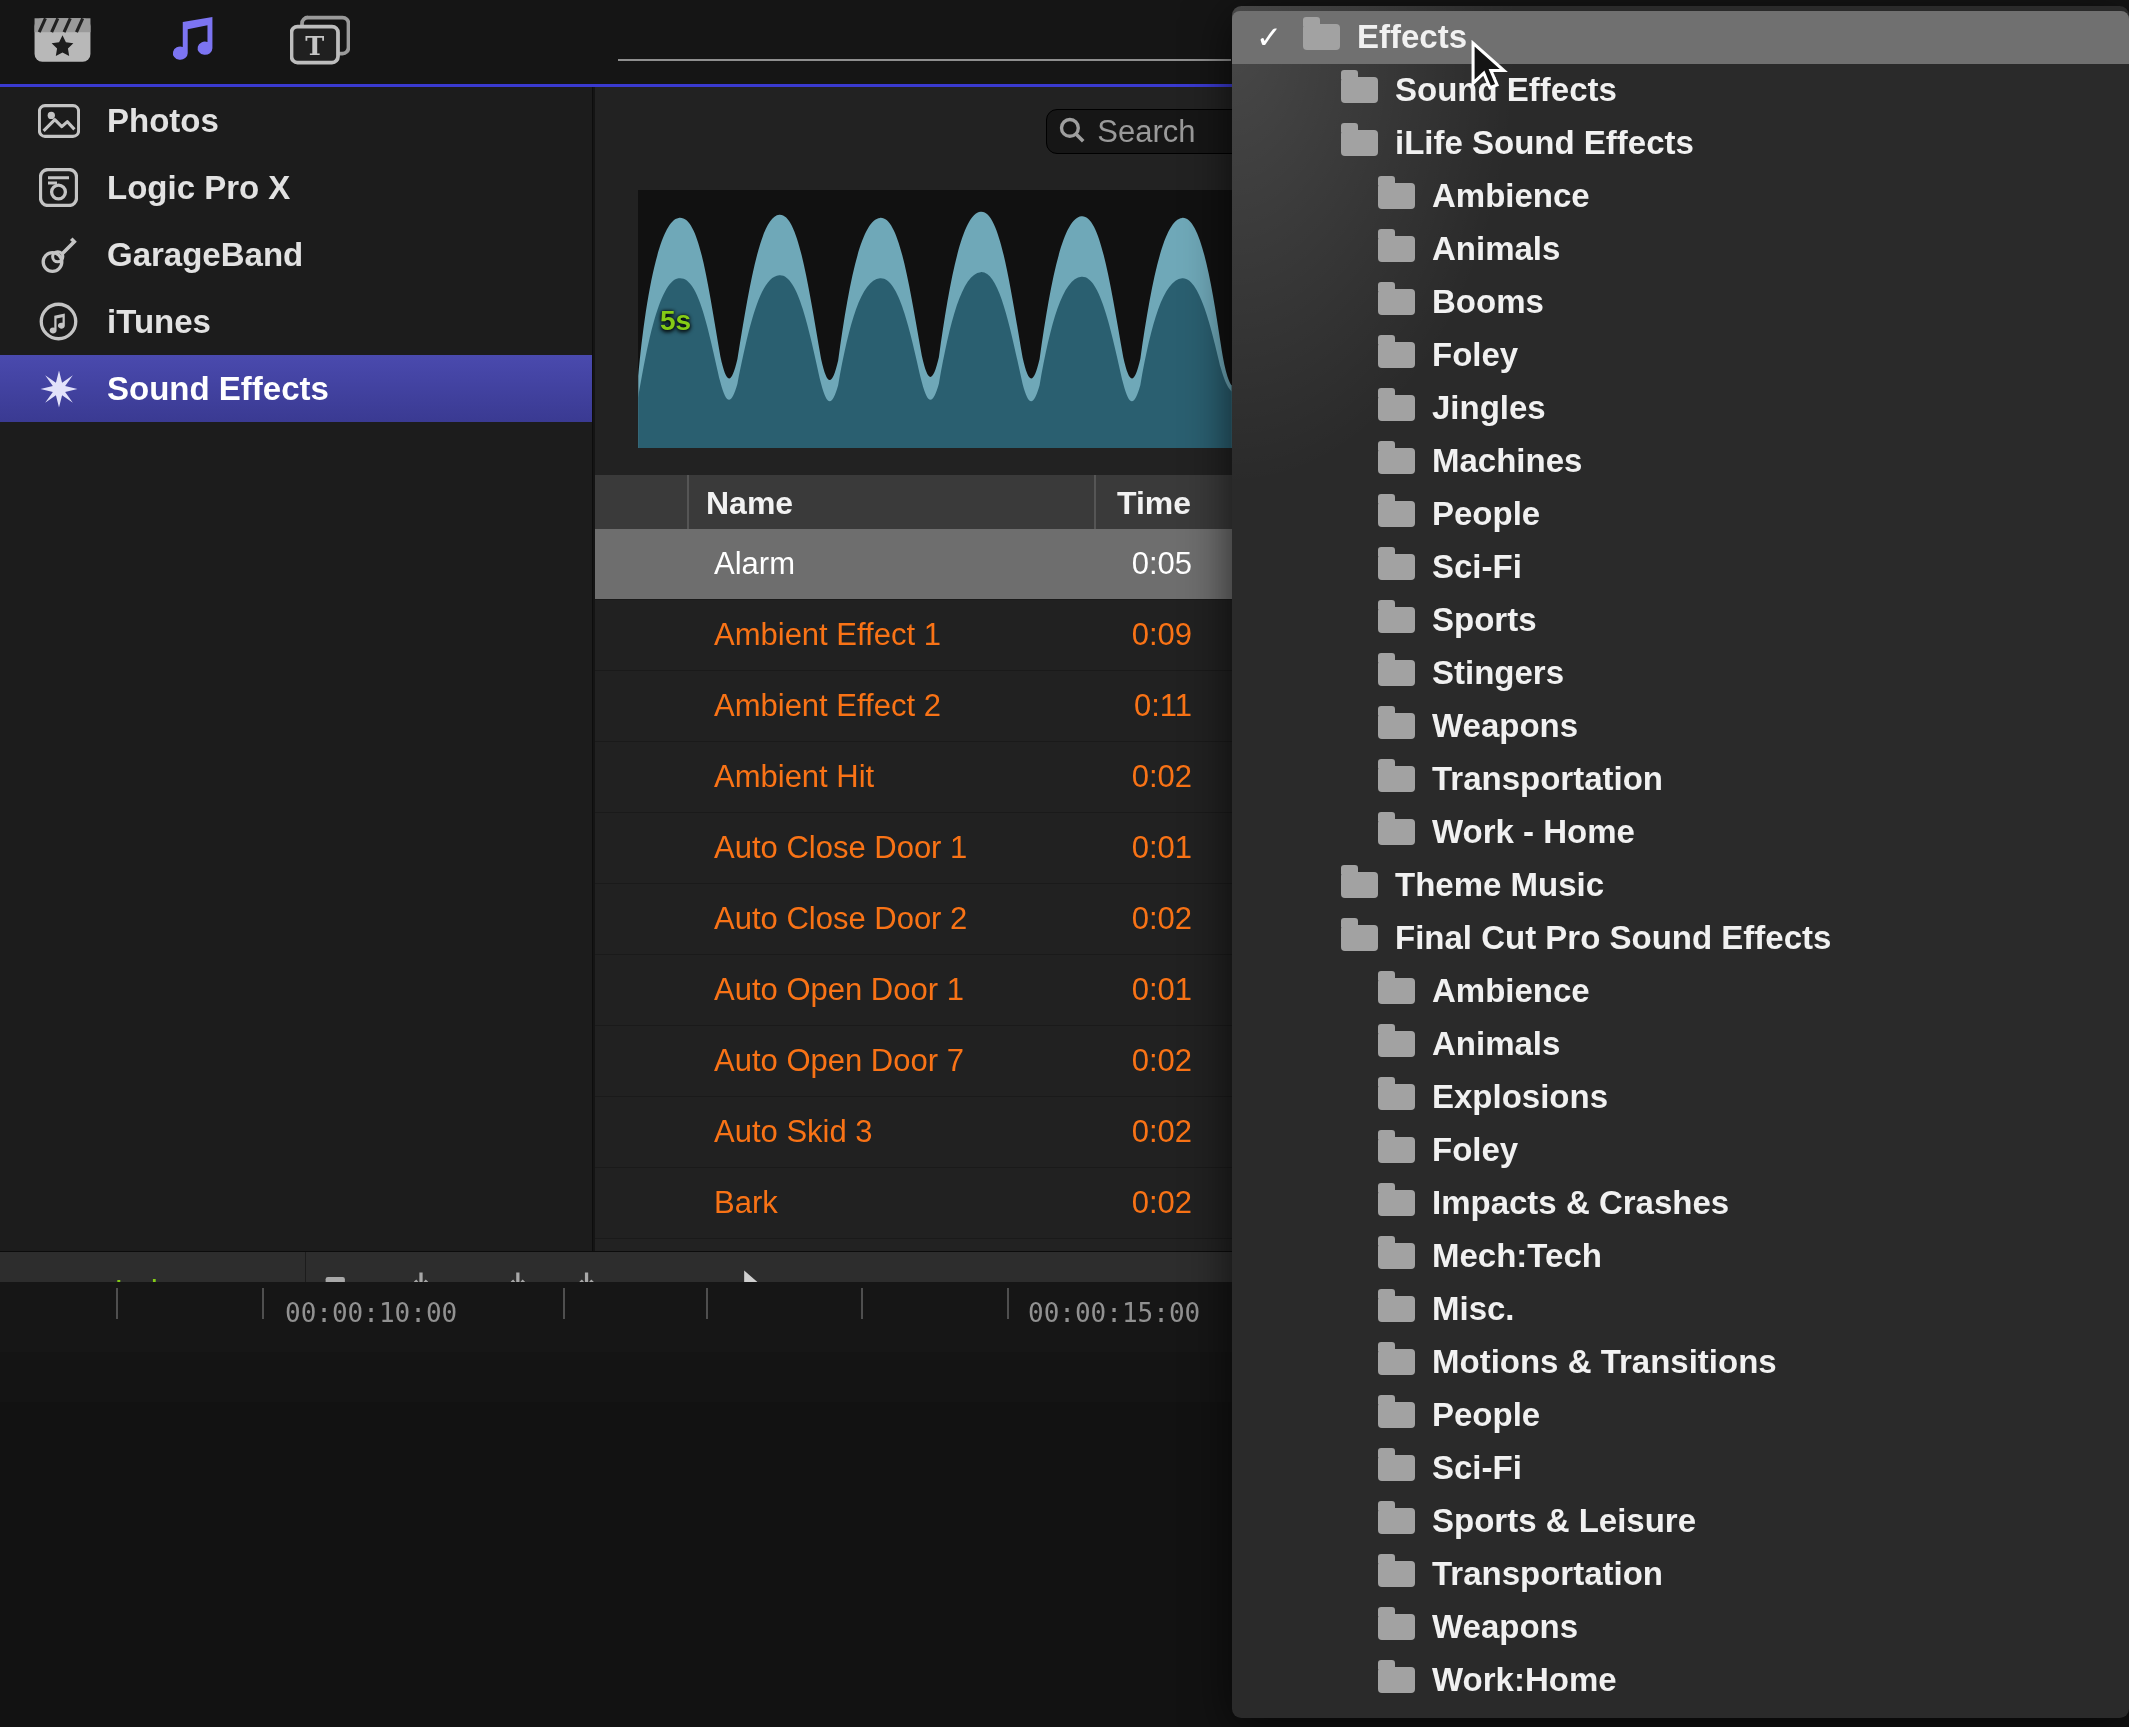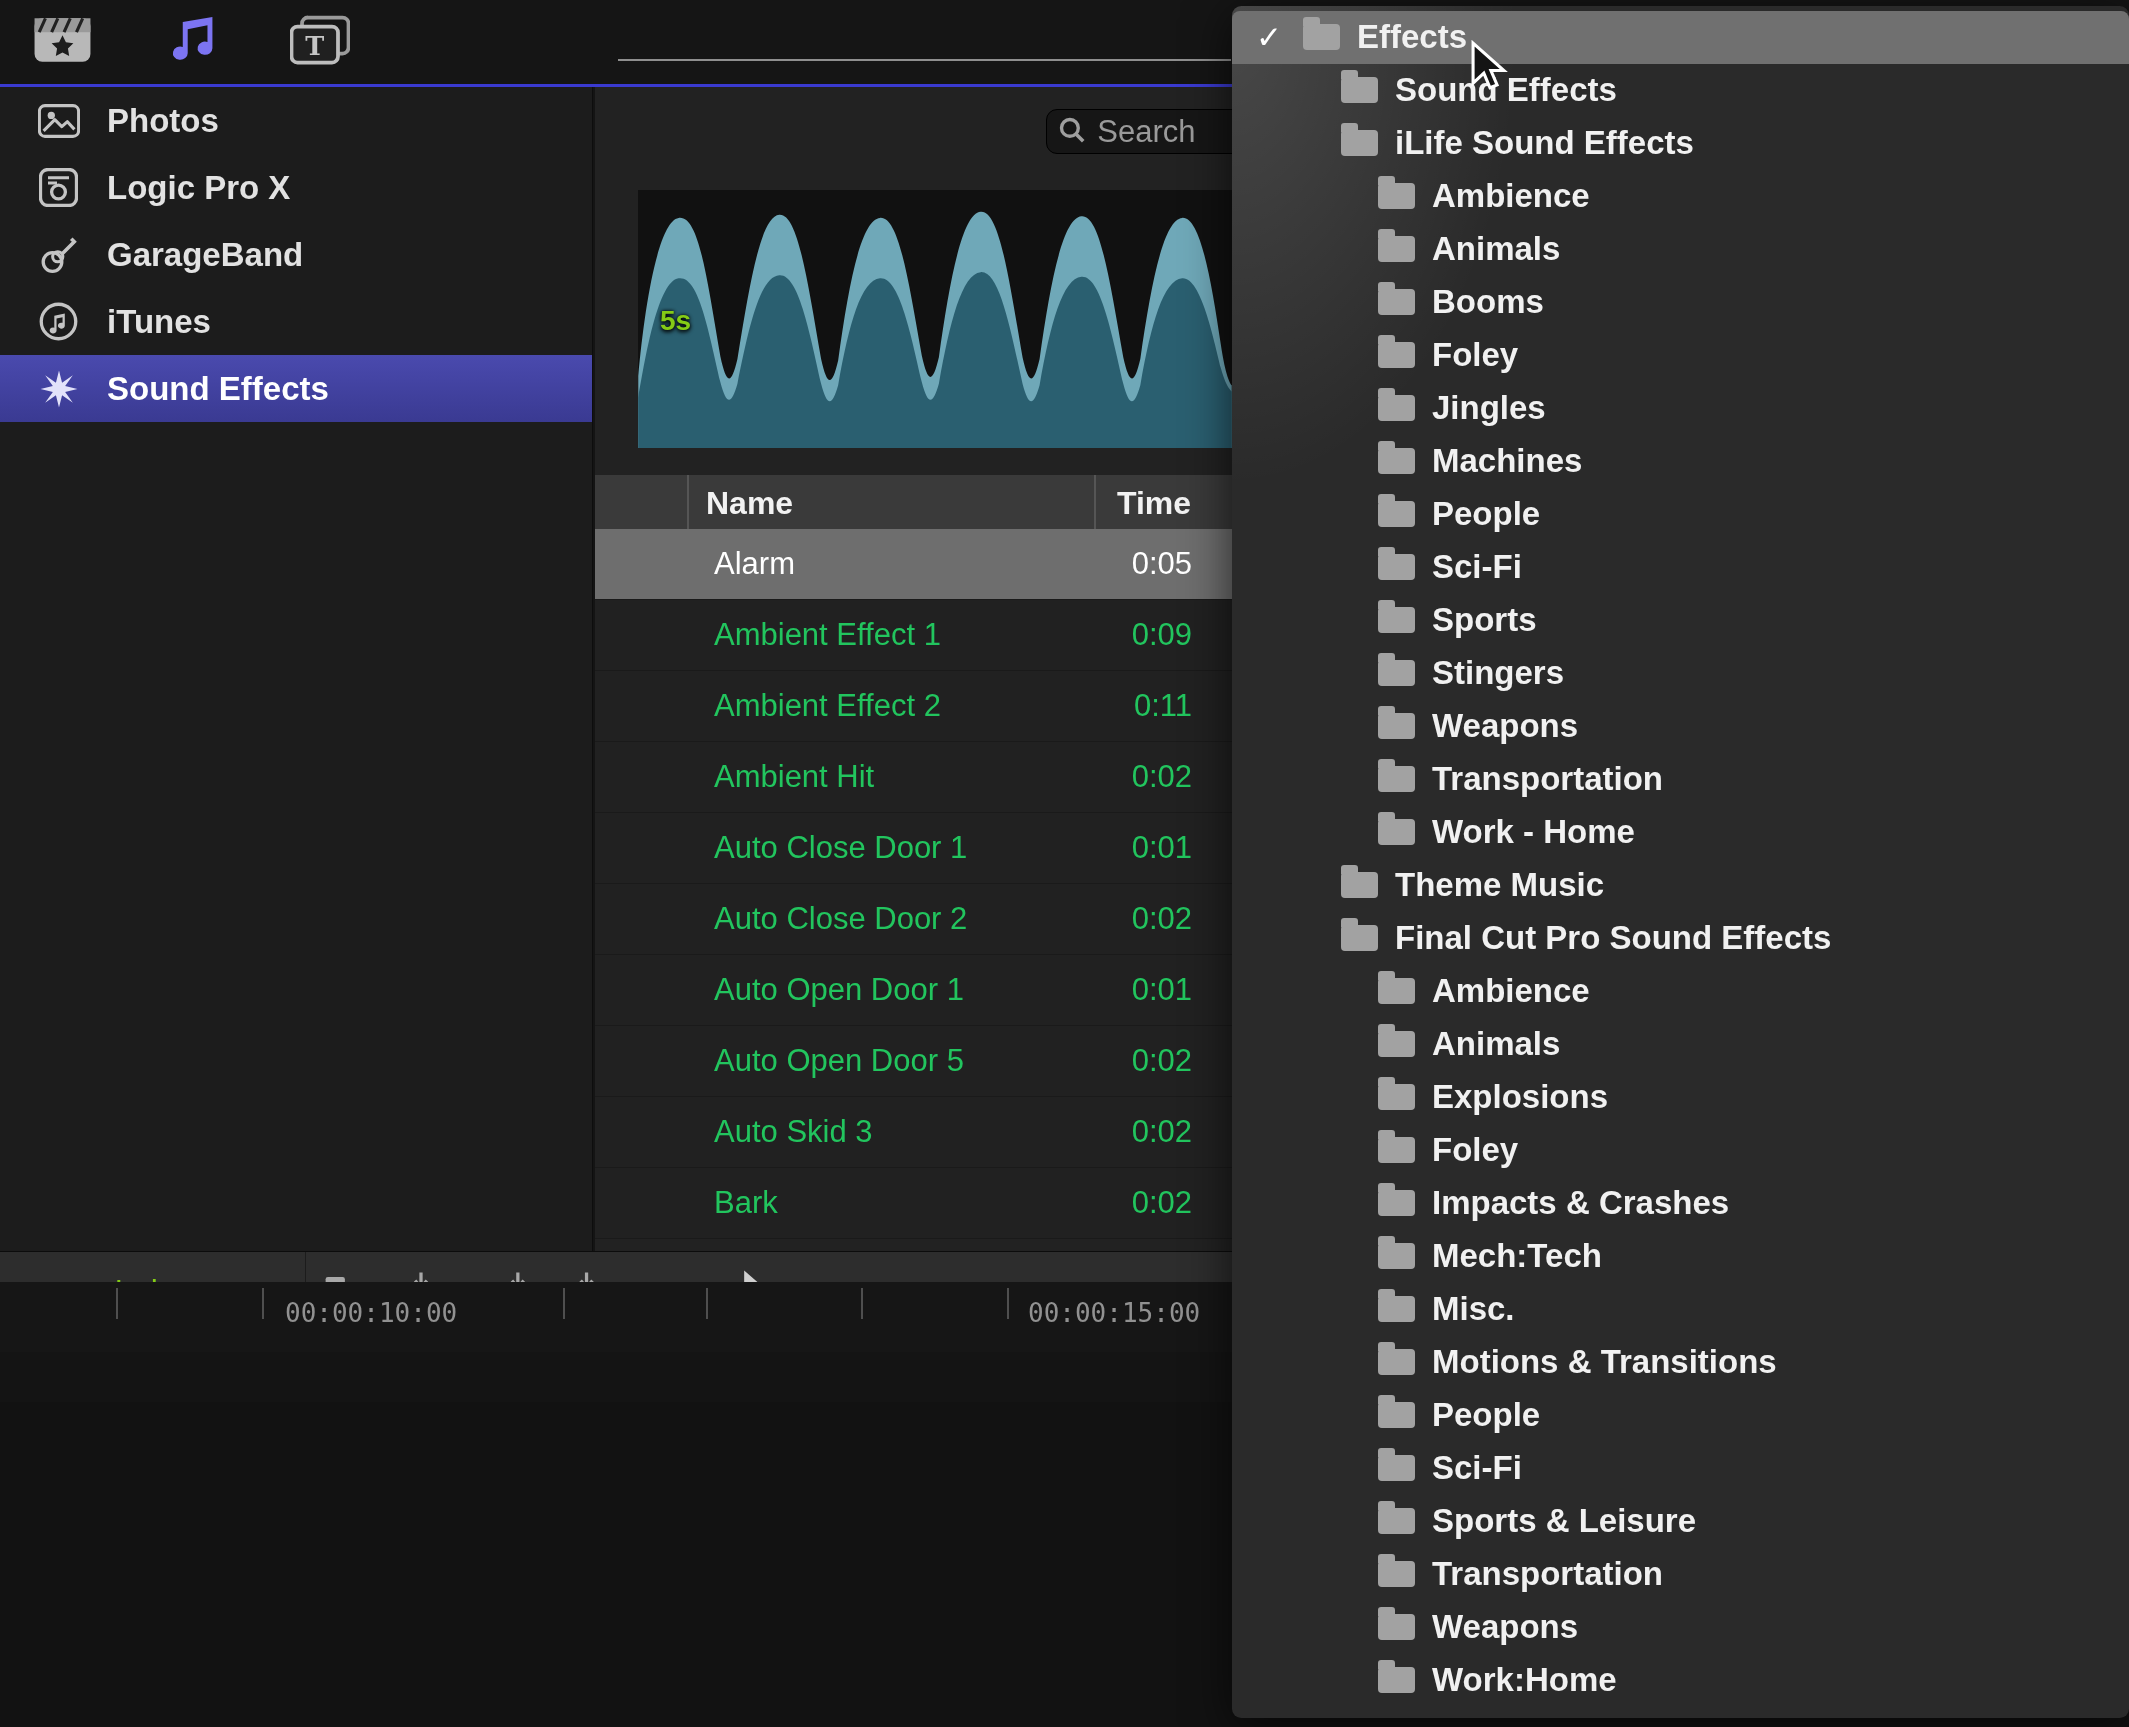--- a/index.html
+++ b/index.html
@@ -31,21 +31,21 @@
   .waveform svg{display:block;}
   .wave-label{position:absolute;left:22px;top:115px;font-size:28px;font-weight:bold;color:#84cc16;text-shadow:0 1.6px 4.7px #000,0 0 3.9px #000;}
 
   .thead{position:absolute;left:0;top:388px;width:637px;height:54px;background:#3a3a3a;color:#f2f2f2;font-size:32px;font-weight:bold;}
   .th-name{position:absolute;left:111px;top:10px;}
   .th-time{position:absolute;left:522px;top:10px;}
   .th-div1{position:absolute;left:92px;top:0;width:1.6px;height:54px;background:#555;}
   .th-div2{position:absolute;left:499px;top:0;width:1.6px;height:54px;background:#555;}
 
   .tbody{position:absolute;left:0;top:442px;width:637px;}
-  .trow{height:71px;position:relative;background:#212121;border-bottom:1.6px solid #1a1a1a;font-size:31px;color:#22c55e;box-sizing:border-box;}
+  .trow{height:71px;position:relative;background:#212121;border-bottom:1.6px solid #1a1a1a;font-size:31px;color:#f97316;box-sizing:border-box;}
   .trow.selected{background:#6e6e6e;color:#fff;}
   .trow-name{position:absolute;left:119px;top:17px;}
   .trow-time{position:absolute;left:481px;width:116px;top:17px;text-align:right;}
 
   
   .toolbar{position:absolute;left:0;top:1251px;width:1232px;height:81px;background:#2d2d2d;border-top:1.6px solid #0c0c0c;box-sizing:border-box;}
   .index-section{position:absolute;left:0;top:0;width:306px;height:100%;display:flex;align-items:center;justify-content:center;font-size:31px;color:#84cc16;border-right:1.6px solid #1c1c1c;box-sizing:border-box;}
   .edit-icons{position:absolute;left:312px;top:0;height:100%;display:flex;align-items:center;gap:37px;}
   .tool-select{position:absolute;left:738px;top:0;height:100%;display:flex;align-items:center;gap:20px;}
 
@@ -206,21 +206,21 @@
   </div>
       <div class="trow">
     <span class="trow-name">Auto Close Door 2</span>
     <span class="trow-time">0:02</span>
   </div>
       <div class="trow">
     <span class="trow-name">Auto Open Door 1</span>
     <span class="trow-time">0:01</span>
   </div>
       <div class="trow">
-    <span class="trow-name">Auto Open Door 5</span>
+    <span class="trow-name">Auto Open Door 7</span>
     <span class="trow-time">0:02</span>
   </div>
       <div class="trow">
     <span class="trow-name">Auto Skid 3</span>
     <span class="trow-time">0:02</span>
   </div>
       <div class="trow">
     <span class="trow-name">Bark</span>
     <span class="trow-time">0:02</span>
   </div>

